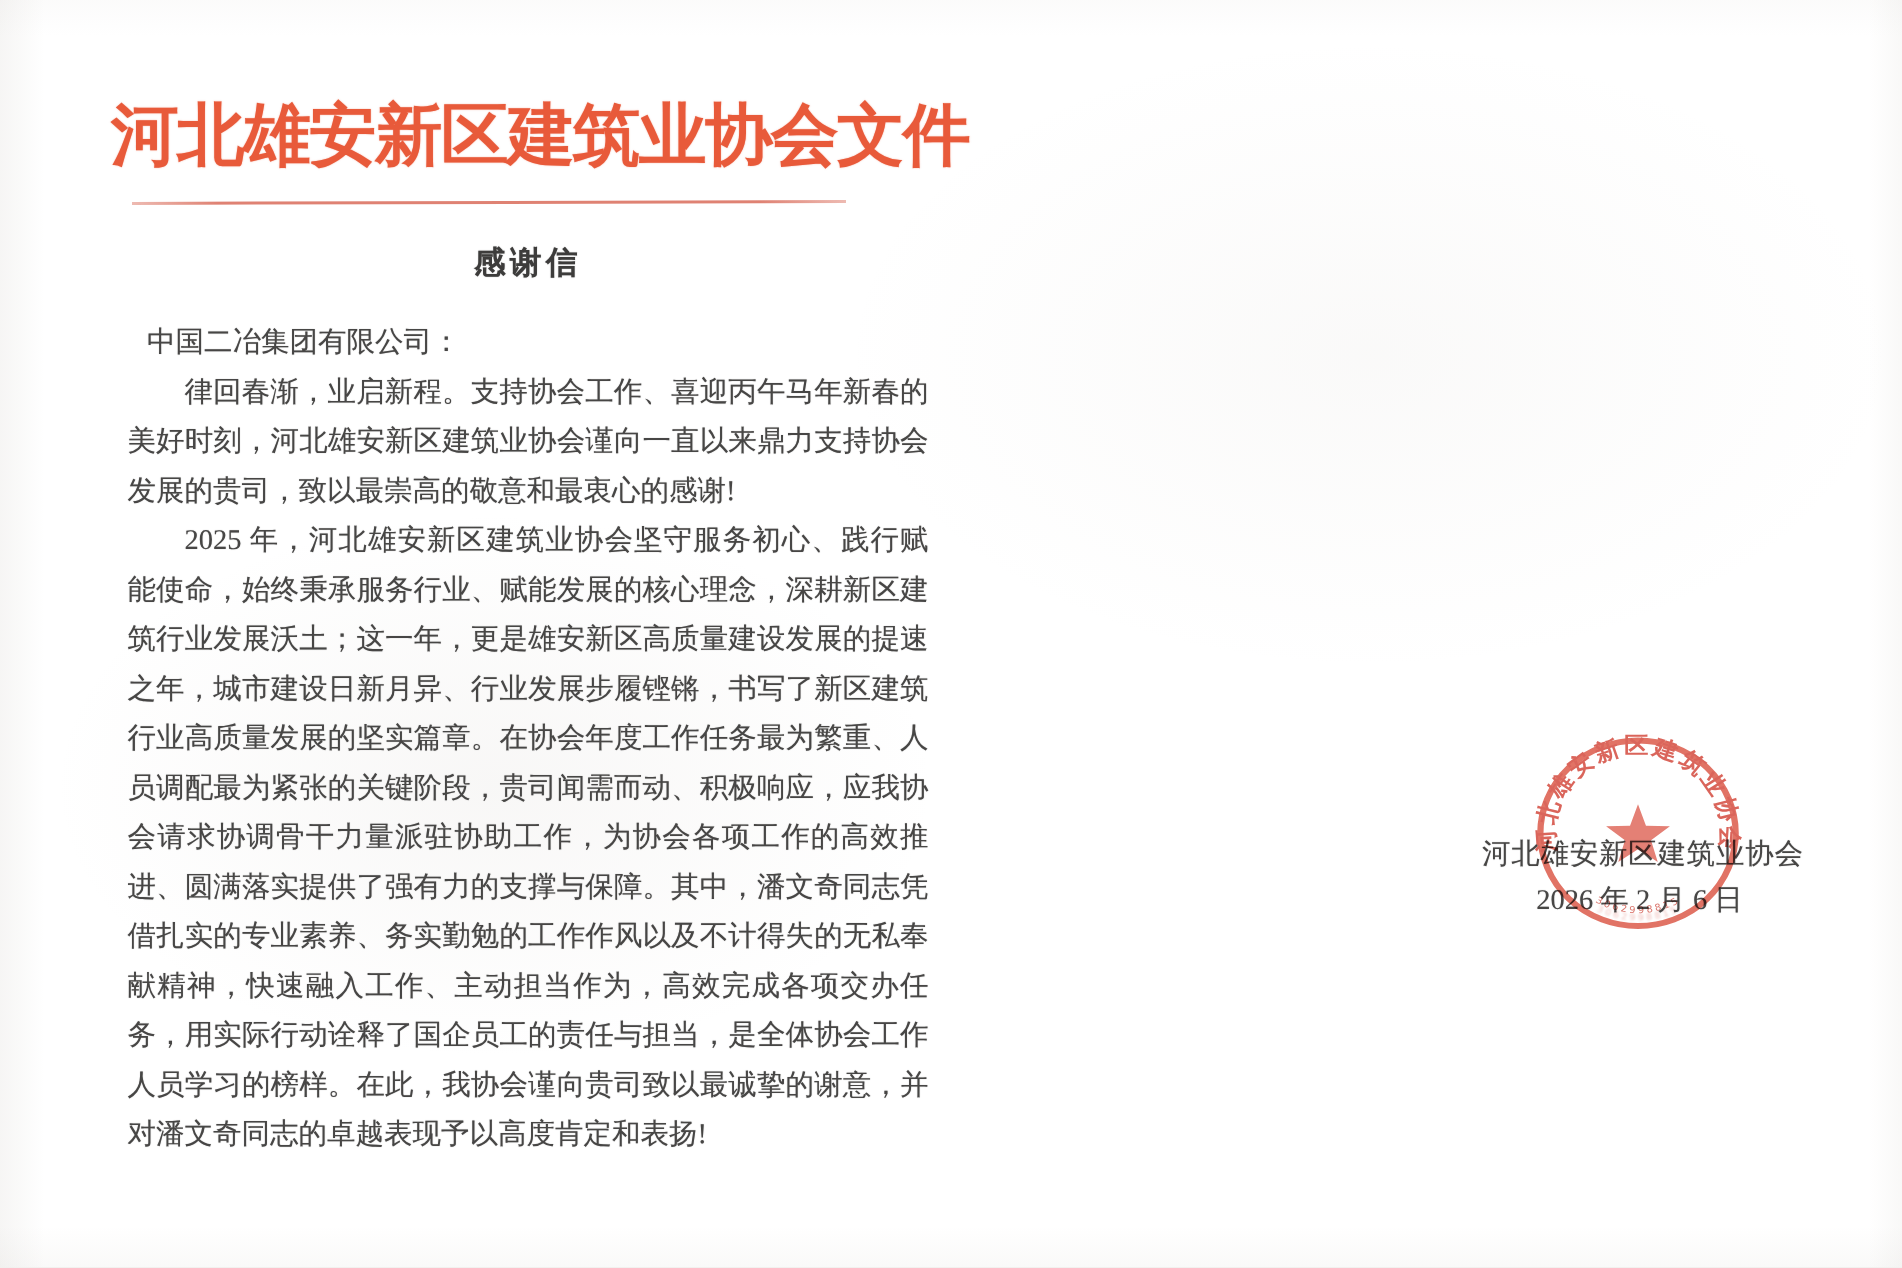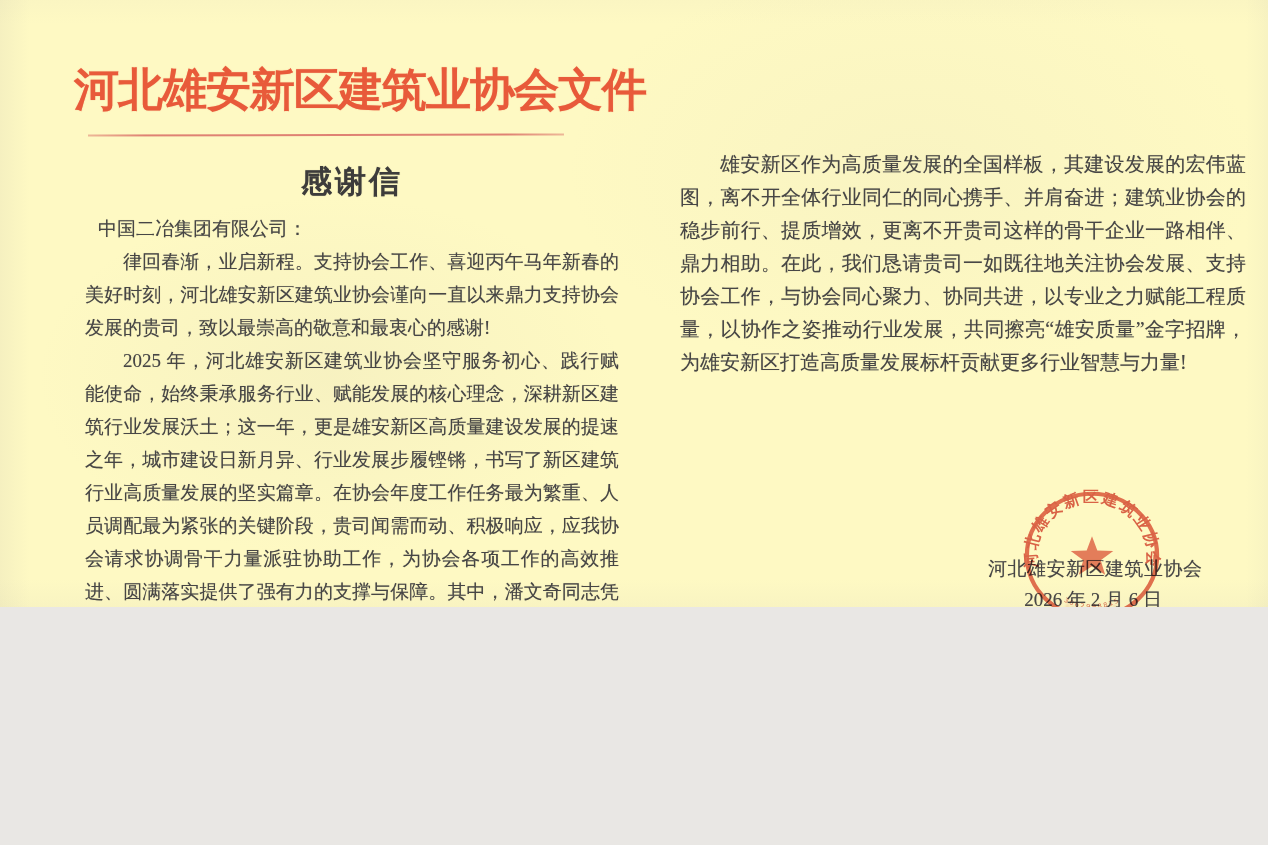--- a/index.html
+++ b/index.html
@@ -1,20 +1,20 @@
 <!DOCTYPE html>
 <html><head>
 <meta charset="utf-8">
 <style>
   html,body{margin:0;padding:0;background:#e9e7e4;}
   .page{
     position:relative;
-    width:1268px;height:607px;
+    width:1268px;height:845px;
     margin:0 auto;
-    background:#fef9c3;
+    background:#ffffff;
     overflow:hidden;
     font-family:"Liberation Serif","DejaVu Serif",serif;
   }
   
   .page::before{
     content:"";position:absolute;inset:0;pointer-events:none;
     background:
       radial-gradient(420px 260px at 26% 62%, rgba(186,178,170,.10), transparent 70%),
       radial-gradient(500px 300px at 72% 28%, rgba(190,184,176,.08), transparent 70%),
       linear-gradient(90deg, rgba(182,176,168,.12), transparent 30px),
@@ -30,21 +30,21 @@
     white-space:nowrap;
   }
   .letterhead-rule{
     position:absolute;left:88px;top:134px;width:476px;height:2px;
     background:linear-gradient(90deg, rgba(223,130,115,.55), #df8273 12%, #df8273 88%, rgba(223,130,115,.55));
     transform:rotate(-0.15deg);
   }
   .letter-title{
     position:absolute;left:85px;top:161px;width:534px;
     text-align:center;
-    font-size:31px;font-weight:bold;letter-spacing:3px;
+    font-size:21px;font-weight:bold;letter-spacing:3px;
     color:#3d3c3b;text-shadow:0 0 .7px rgba(60,60,60,.5);
   }
   .col{
     position:absolute;
     color:#474645;
     text-align:justify;text-justify:inter-character;
     text-shadow:0 0 .7px rgba(70,70,70,.45);
   }
   .col-left{left:85px;top:212px;width:534px;font-size:19px;line-height:33px;}
   .col-right{left:680px;top:148px;width:566px;font-size:20px;line-height:33px;}
@@ -79,21 +79,20 @@
 
   <div class="letter-title">感谢信</div>
 
   <div class="col col-left">
     <div class="salutation">中国二冶集团有限公司：</div>
     <p class="para">律回春渐，业启新程。支持协会工作、喜迎丙午马年新春的美好时刻，河北雄安新区建筑业协会谨向一直以来鼎力支持协会发展的贵司，致以最崇高的敬意和最衷心的感谢!</p>
     <p class="para">2025 年，河北雄安新区建筑业协会坚守服务初心、践行赋能使命，始终秉承服务行业、赋能发展的核心理念，深耕新区建筑行业发展沃土；这一年，更是雄安新区高质量建设发展的提速之年，城市建设日新月异、行业发展步履铿锵，书写了新区建筑行业高质量发展的坚实篇章。在协会年度工作任务最为繁重、人员调配最为紧张的关键阶段，贵司闻需而动、积极响应，应我协会请求协调骨干力量派驻协助工作，为协会各项工作的高效推进、圆满落实提供了强有力的支撑与保障。其中，潘文奇同志凭借扎实的专业素养、务实勤勉的工作作风以及不计得失的无私奉献精神，快速融入工作、主动担当作为，高效完成各项交办任务，用实际行动诠释了国企员工的责任与担当，是全体协会工作人员学习的榜样。在此，我协会谨向贵司致以最诚挚的谢意，并对潘文奇同志的卓越表现予以高度肯定和表扬!</p>
   </div>
 
   <div class="col col-right">
-    <p class="para">雄安新区作为高质量发展的全国样板，其建设发展的宏伟蓝图，离不开全体行业同仁的同心携手、并肩奋进；建筑业协会的稳步前行、提质增效，更离不开贵司这样的骨干企业一路相伴、鼎力相助。在此，我们恳请贵司一如既往地关注协会发展、支持协会工作，与协会同心聚力、协同共进，以专业之力赋能工程质量，以协作之姿推动行业发展，共同擦亮“雄安质量”金字招牌，为雄安新区打造高质量发展标杆贡献更多行业智慧与力量!</p>
   </div>
 
   <div class="signature-org">河北雄安新区建筑业协会</div>
 
   <div class="signature-date">2026 年 2 月 6 日</div>
 
   <div class="seal">
     <svg viewBox="0 0 200 200" preserveAspectRatio="none">
       <defs>
         <path id="sealTopArc" d="M 30.7 140 A 80 80 0 1 1 169.3 140" fill="none"></path>

